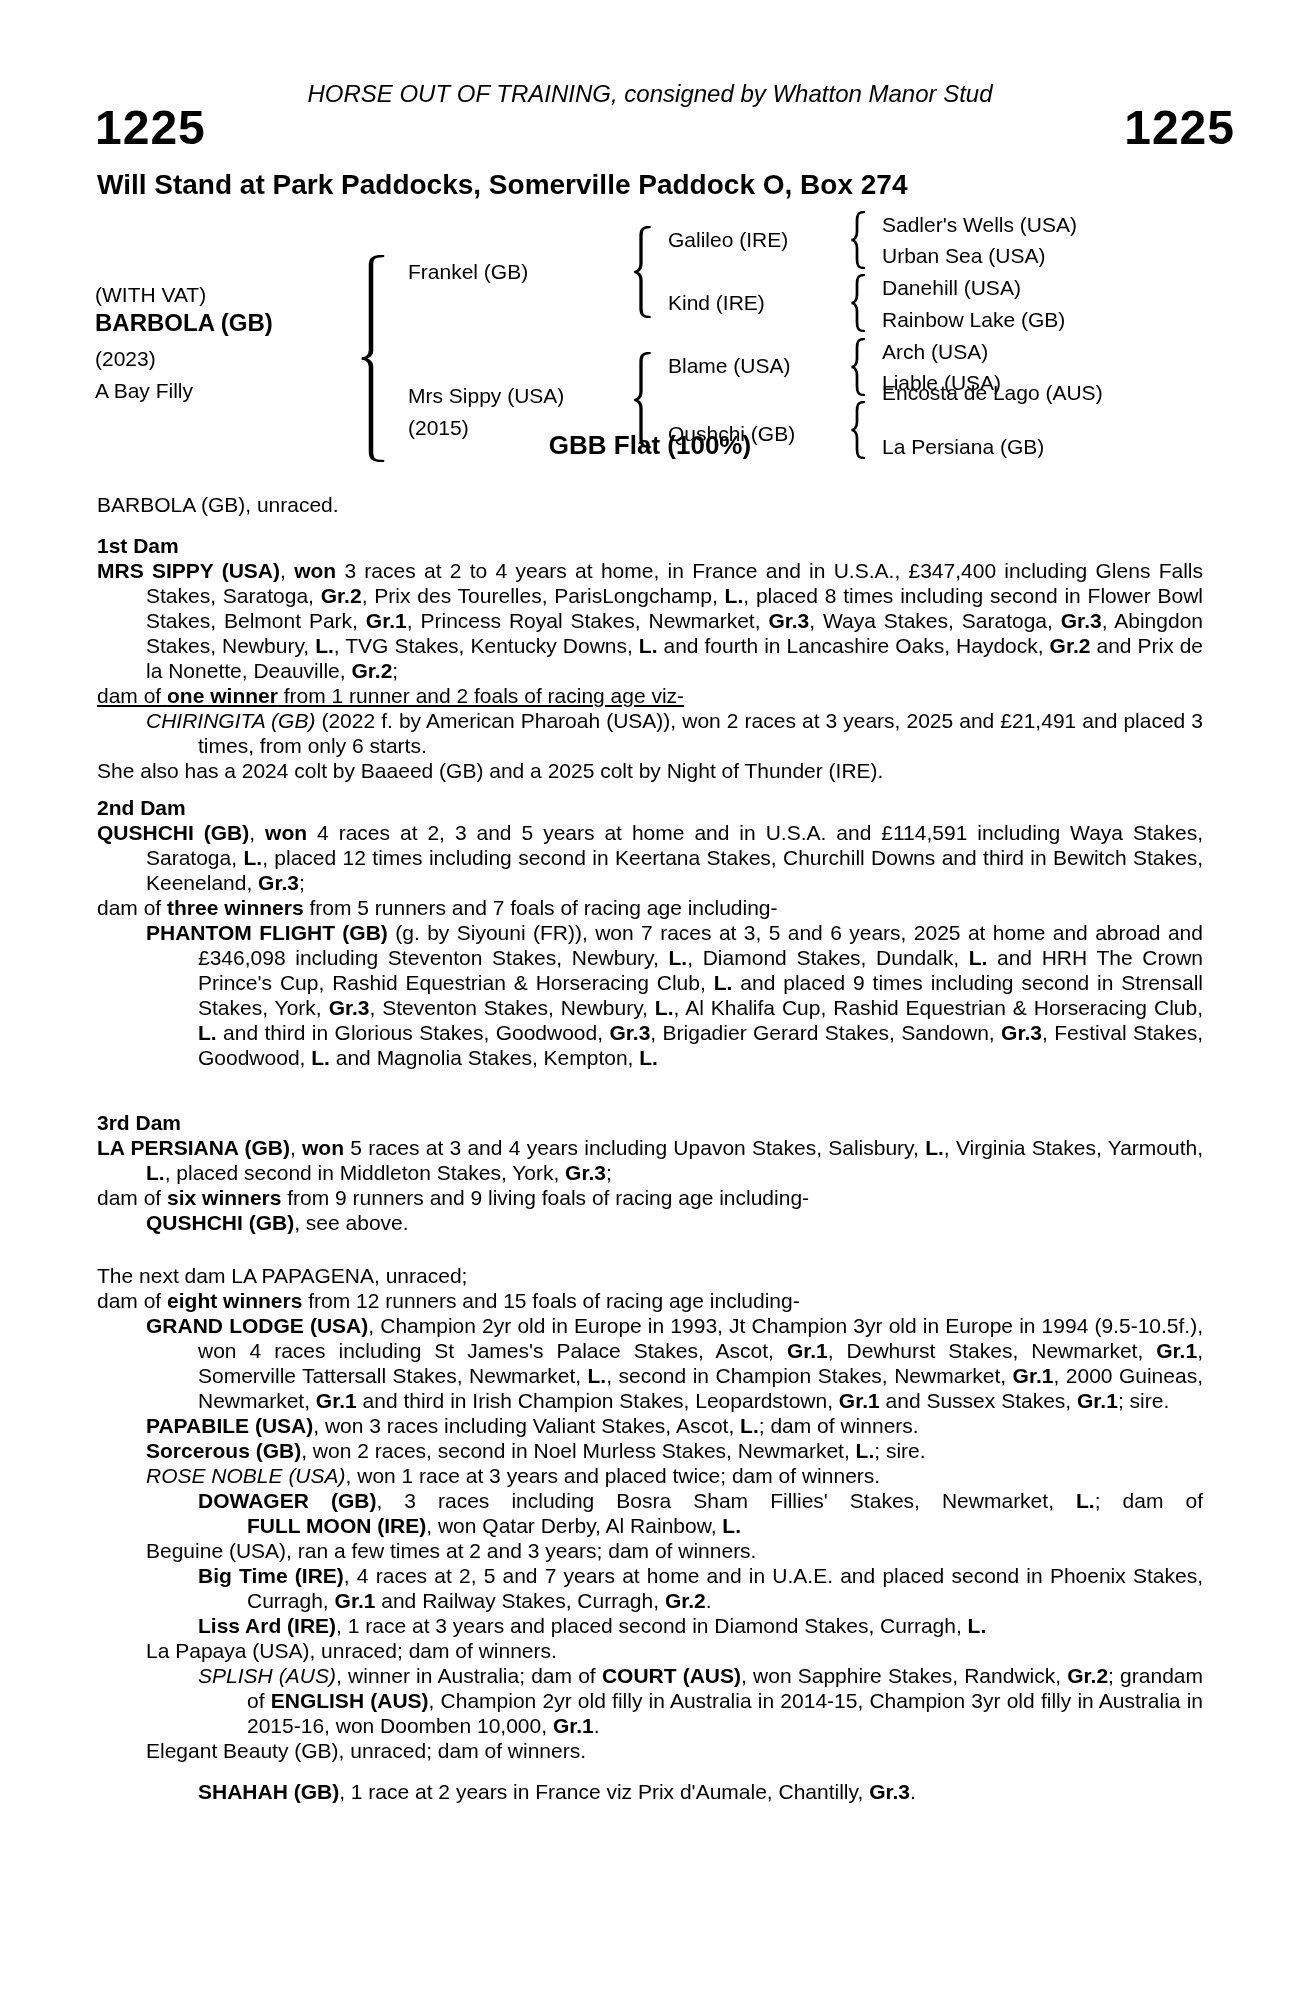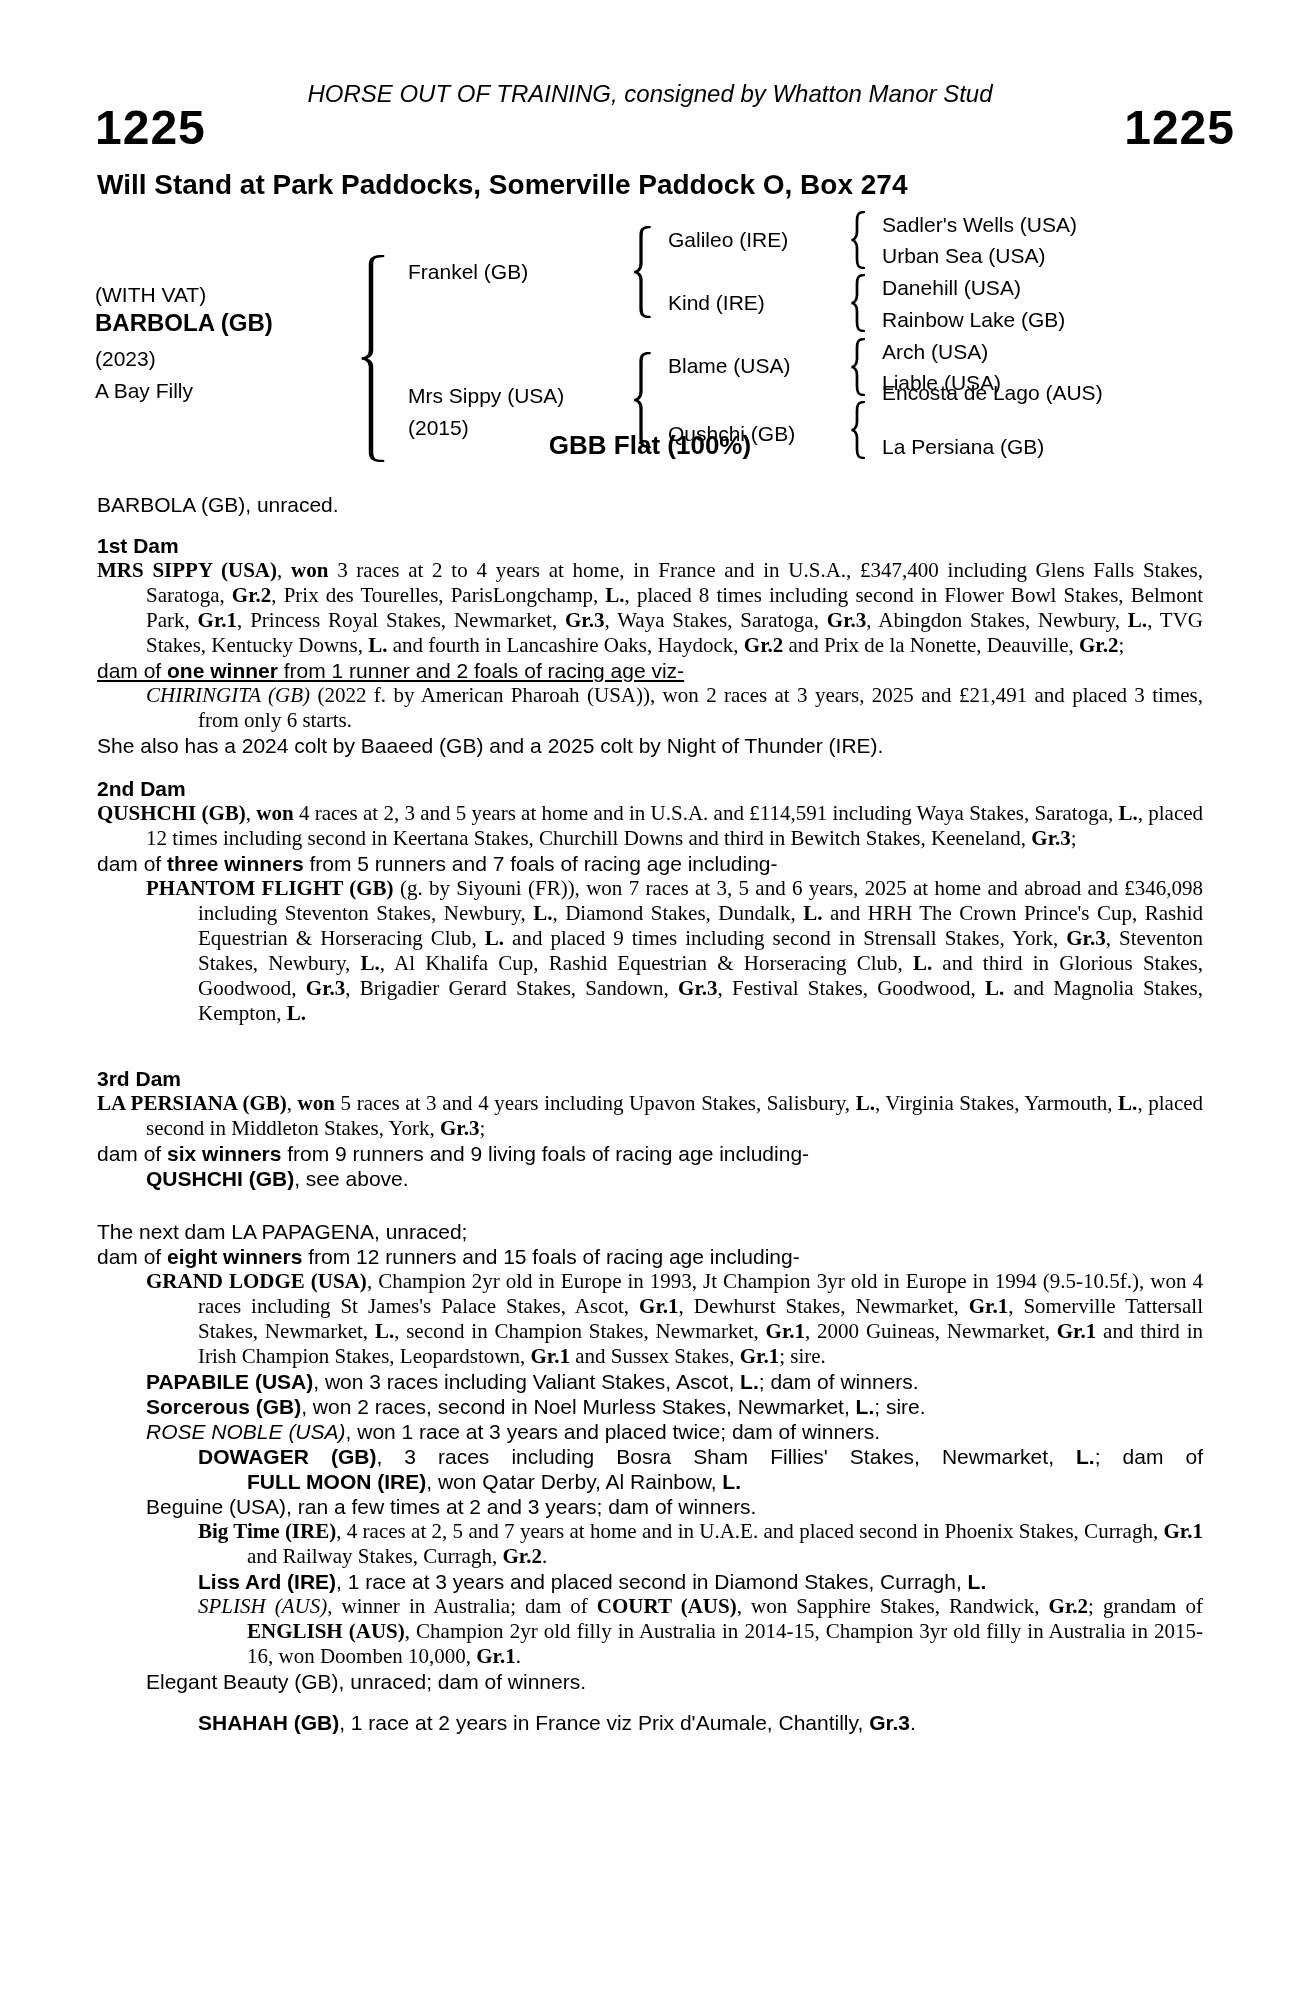--- a/index.html
+++ b/index.html
@@ -26,21 +26,21 @@
   .pcell{position:absolute;white-space:nowrap;}
   .ped .hname{font-weight:bold;font-size:24px;}
   .brace{position:absolute;}
   
   .bodytext{
     position:absolute;left:97px;top:492px;width:1106px;
     font-size:21px;line-height:25px;
     hyphens:none;
   }
   .para{margin:0;}
-  .just{text-align:justify;font-family:Liberation Serif, serif;}
+  .just{text-align:justify;}
   .jlast{text-align:justify;text-align-last:justify;}
   .head{font-weight:bold;}
   span.b{font-weight:bold;}
   span.i{font-style:italic;}
 </style>
 </head>
 <body>
 
 <div id="page">
 
@@ -100,37 +100,38 @@
 
   <div class="gbb">GBB Flat (100%)</div>
 
   <div class="bodytext">
       <div class="para" style="padding-left: 0px; text-indent: 0px;"><span class="">BARBOLA (GB), unraced.</span></div>
       <div class="para head" style="padding-left: 0px; text-indent: 0px; margin-top: 16px;"><span class="b">1st Dam</span></div>
       <div class="para just" style="padding-left: 49px; text-indent: -49px;"><span class="b">MRS SIPPY (USA)</span><span class="">, </span><span class="b">won</span><span class=""> 3 races at 2 to 4 years at home, in France and in U.S.A., £347,400 including Glens Falls Stakes, Saratoga, </span><span class="b">Gr.2</span><span class="">, Prix des Tourelles, ParisLongchamp, </span><span class="b">L.</span><span class="">, placed 8 times including second in Flower Bowl Stakes, Belmont Park, </span><span class="b">Gr.1</span><span class="">, Princess Royal Stakes, Newmarket, </span><span class="b">Gr.3</span><span class="">, Waya Stakes, Saratoga, </span><span class="b">Gr.3</span><span class="">, Abingdon Stakes, Newbury, </span><span class="b">L.</span><span class="">, TVG Stakes, Kentucky Downs, </span><span class="b">L.</span><span class=""> and fourth in Lancashire Oaks, Haydock, </span><span class="b">Gr.2</span><span class=""> and Prix de la Nonette, Deauville, </span><span class="b">Gr.2</span><span class="">;</span></div>
       <div class="para" style="padding-left: 0px; text-indent: 0px; text-decoration: underline;"><span class="">dam of </span><span class="b">one winner</span><span class=""> from 1 runner and 2 foals of racing age viz-</span></div>
       <div class="para just" style="padding-left: 101px; text-indent: -52px;"><span class="i">CHIRINGITA (GB)</span><span class=""> (2022 f. by American Pharoah (USA)), won 2 races at 3 years, 2025 and £21,491 and placed 3 times, from only 6 starts.</span></div>
       <div class="para" style="padding-left: 0px; text-indent: 0px;"><span class="">She also has a 2024 colt by Baaeed (GB) and a 2025 colt by Night of Thunder (IRE).</span></div>
-      <div class="para head" style="padding-left: 0px; text-indent: 0px; margin-top: 18px;"><span class="b">2nd Dam</span></div>
+      <div class="para head" style="padding-left: 0px; text-indent: 0px; margin-top: 12px;"><span class="b">2nd Dam</span></div>
       <div class="para just" style="padding-left: 49px; text-indent: -49px;"><span class="b">QUSHCHI (GB)</span><span class="">, </span><span class="b">won</span><span class=""> 4 races at 2, 3 and 5 years at home and in U.S.A. and £114,591 including Waya Stakes, Saratoga, </span><span class="b">L.</span><span class="">, placed 12 times including second in Keertana Stakes, Churchill Downs and third in Bewitch Stakes, Keeneland, </span><span class="b">Gr.3</span><span class="">;</span></div>
       <div class="para" style="padding-left: 0px; text-indent: 0px;"><span class="">dam of </span><span class="b">three winners</span><span class=""> from 5 runners and 7 foals of racing age including-</span></div>
       <div class="para just" style="padding-left: 101px; text-indent: -52px;"><span class="b">PHANTOM FLIGHT (GB)</span><span class=""> (g. by Siyouni (FR)), won 7 races at 3, 5 and 6 years, 2025 at home and abroad and £346,098 including Steventon Stakes, Newbury, </span><span class="b">L.</span><span class="">, Diamond Stakes, Dundalk, </span><span class="b">L.</span><span class=""> and HRH The Crown Prince's Cup, Rashid Equestrian &amp; Horseracing Club, </span><span class="b">L.</span><span class=""> and placed 9 times including second in Strensall Stakes, York, </span><span class="b">Gr.3</span><span class="">, Steventon Stakes, Newbury, </span><span class="b">L.</span><span class="">, Al Khalifa Cup, Rashid Equestrian &amp; Horseracing Club, </span><span class="b">L.</span><span class=""> and third in Glorious Stakes, Goodwood, </span><span class="b">Gr.3</span><span class="">, Brigadier Gerard Stakes, Sandown, </span><span class="b">Gr.3</span><span class="">, Festival Stakes, Goodwood, </span><span class="b">L.</span><span class=""> and Magnolia Stakes, Kempton, </span><span class="b">L.</span></div>
       <div class="para head" style="padding-left: 0px; text-indent: 0px; margin-top: 40px;"><span class="b">3rd Dam</span></div>
       <div class="para just" style="padding-left: 49px; text-indent: -49px;"><span class="b">LA PERSIANA (GB)</span><span class="">, </span><span class="b">won</span><span class=""> 5 races at 3 and 4 years including Upavon Stakes, Salisbury, </span><span class="b">L.</span><span class="">, Virginia Stakes, Yarmouth, </span><span class="b">L.</span><span class="">, placed second in Middleton Stakes, York, </span><span class="b">Gr.3</span><span class="">;</span></div>
       <div class="para" style="padding-left: 0px; text-indent: 0px;"><span class="">dam of </span><span class="b">six winners</span><span class=""> from 9 runners and 9 living foals of racing age including-</span></div>
       <div class="para" style="padding-left: 49px; text-indent: 0px;"><span class="b">QUSHCHI (GB)</span><span class="">, see above.</span></div>
       <div class="para" style="padding-left: 0px; text-indent: 0px; margin-top: 28px;"><span class="">The next dam LA PAPAGENA, unraced;</span></div>
       <div class="para" style="padding-left: 0px; text-indent: 0px;"><span class="">dam of </span><span class="b">eight winners</span><span class=""> from 12 runners and 15 foals of racing age including-</span></div>
       <div class="para just" style="padding-left: 101px; text-indent: -52px;"><span class="b">GRAND LODGE (USA)</span><span class="">, Champion 2yr old in Europe in 1993, Jt Champion 3yr old in Europe in 1994 (9.5-10.5f.), won 4 races including St James's Palace Stakes, Ascot, </span><span class="b">Gr.1</span><span class="">, Dewhurst Stakes, Newmarket, </span><span class="b">Gr.1</span><span class="">, Somerville Tattersall Stakes, Newmarket, </span><span class="b">L.</span><span class="">, second in Champion Stakes, Newmarket, </span><span class="b">Gr.1</span><span class="">, 2000 Guineas, Newmarket, </span><span class="b">Gr.1</span><span class=""> and third in Irish Champion Stakes, Leopardstown, </span><span class="b">Gr.1</span><span class=""> and Sussex Stakes, </span><span class="b">Gr.1</span><span class="">; sire.</span></div>
       <div class="para" style="padding-left: 101px; text-indent: -52px;"><span class="b">PAPABILE (USA)</span><span class="">, won 3 races including Valiant Stakes, Ascot, </span><span class="b">L.</span><span class="">; dam of winners.</span></div>
       <div class="para" style="padding-left: 101px; text-indent: -52px;"><span class="b">Sorcerous (GB)</span><span class="">, won 2 races, second in Noel Murless Stakes, Newmarket, </span><span class="b">L.</span><span class="">; sire.</span></div>
       <div class="para" style="padding-left: 101px; text-indent: -52px;"><span class="i">ROSE NOBLE (USA)</span><span class="">, won 1 race at 3 years and placed twice; dam of winners.</span></div>
       <div class="para jlast" style="padding-left: 150px; text-indent: -49px;"><span class="b">DOWAGER (GB)</span><span class="">, 3 races including Bosra Sham Fillies' Stakes, Newmarket, </span><span class="b">L.</span><span class="">; dam of</span></div>
       <div class="para" style="padding-left: 199px; text-indent: -49px;"><span class="b">FULL MOON (IRE)</span><span class="">, won Qatar Derby, Al Rainbow, </span><span class="b">L.</span></div>
       <div class="para" style="padding-left: 101px; text-indent: -52px;"><span class="">Beguine (USA), ran a few times at 2 and 3 years; dam of winners.</span></div>
       <div class="para just" style="padding-left: 150px; text-indent: -49px;"><span class="b">Big Time (IRE)</span><span class="">, 4 races at 2, 5 and 7 years at home and in U.A.E. and placed second in Phoenix Stakes, Curragh, </span><span class="b">Gr.1</span><span class=""> and Railway Stakes, Curragh, </span><span class="b">Gr.2</span><span class="">.</span></div>
       <div class="para" style="padding-left: 150px; text-indent: -49px;"><span class="b">Liss Ard (IRE)</span><span class="">, 1 race at 3 years and placed second in Diamond Stakes, Curragh, </span><span class="b">L.</span></div>
+      <div class="para" style="padding-left: 101px; text-indent: -52px;"><span class="">La Papaya (USA), unraced; dam of winners.</span></div>
       <div class="para just" style="padding-left: 150px; text-indent: -49px;"><span class="i">SPLISH (AUS)</span><span class="">, winner in Australia; dam of </span><span class="b">COURT (AUS)</span><span class="">, won Sapphire Stakes, Randwick, </span><span class="b">Gr.2</span><span class="">; grandam of </span><span class="b">ENGLISH (AUS)</span><span class="">, Champion 2yr old filly in Australia in 2014-15, Champion 3yr old filly in Australia in 2015-16, won Doomben 10,000, </span><span class="b">Gr.1</span><span class="">.</span></div>
       <div class="para" style="padding-left: 101px; text-indent: -52px;"><span class="">Elegant Beauty (GB), unraced; dam of winners.</span></div>
       <div class="para" style="padding-left: 150px; text-indent: -49px; margin-top: 16px;"><span class="b">SHAHAH (GB)</span><span class="">, 1 race at 2 years in France viz Prix d'Aumale, Chantilly, </span><span class="b">Gr.3</span><span class="">.</span></div>
     </div>
 
 </div>
 
 </body></html>

